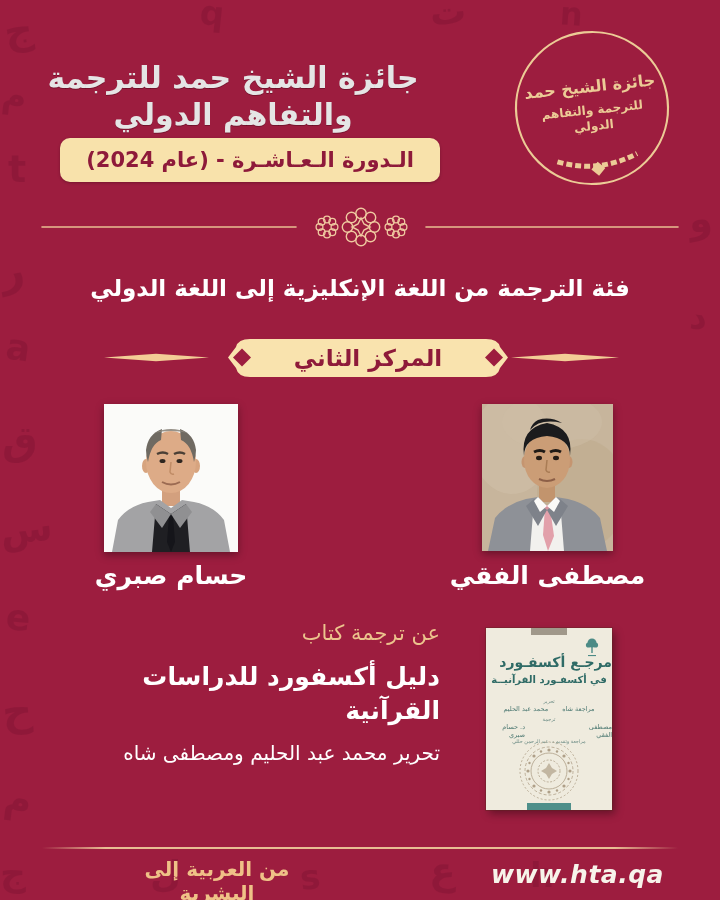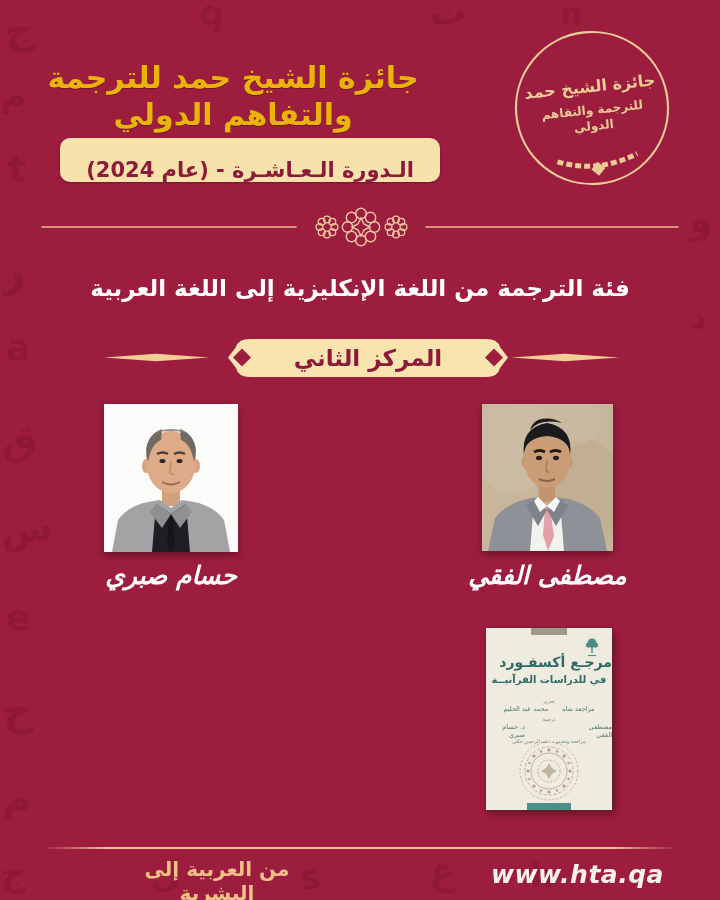--- a/index.html
+++ b/index.html
@@ -12,45 +12,45 @@
   }
   .abs{position:absolute;}
   .pattern-glyph{
     position:absolute;color:#6E0E2C;opacity:.28;font-weight:bold;
     pointer-events:none;line-height:1;user-select:none;
   }
   
   .main-title{
     left:42px;top:52px;width:382px;height:88px;
     display:flex;align-items:center;justify-content:center;text-align:center;
-    color:#eab308;font-weight:bold;font-size:30px;line-height:1.25;
+    color:#e5e5e5;font-weight:bold;font-size:30px;line-height:1.25;
     text-shadow:0 1px 0 rgba(60,5,20,.4);
   }
   
   .edition-box{
     left:60px;top:138px;width:380px;height:44px;background:#F8E2AB;
-    border-radius:10px;display:flex;align-items:flex-end;justify-content:center;
+    border-radius:10px;display:flex;align-items:center;justify-content:center;
     box-shadow:0 1px 3px rgba(0,0,0,.25);
   }
   .edition-box span{color:#8E1A3A;font-weight:bold;font-size:21px;}
   
   .category-text{
     left:0;top:272px;width:720px;text-align:center;color:#FFFFFF;
     font-weight:bold;font-size:23px;line-height:1.4;
   }
   
   .rank-text{
     left:246px;top:339px;width:244px;height:56px;line-height:38px;
     text-align:center;color:#8E1A3A;font-weight:bold;font-size:23px;
   }
   
   .photo{box-shadow:0 3px 8px rgba(0,0,0,.35);overflow:hidden;background:#fff;}
   .winner-name{
     top:556px;height:38px;display:flex;align-items:center;justify-content:center;
-    color:#FFFFFF;font-weight:bold;font-size:25px;font-style:italic;
+    color:#FFFFFF;font-weight:bold;font-size:25px;
   }
   
   .book-block{left:100px;top:618px;width:340px;text-align:right;direction:rtl;}
   .book-intro{color:#ECC48D;font-size:21px;line-height:30px;}
   .book-title{color:#FFFFFF;font-weight:bold;font-size:25px;line-height:34px;margin-top:12px;}
   .book-editors{color:#FFFFFF;font-size:20px;line-height:30px;margin-top:10px;}
   
   .book-cover{
     left:486px;top:628px;width:126px;height:182px;background:#EFEBDE;
     box-shadow:0 0 0 1px rgba(90,40,30,.35),3px 4px 8px rgba(0,0,0,.35);
@@ -157,21 +157,21 @@
       <circle cx="388.5" cy="22" r="3.4"></circle>
         <circle cx="403.5" cy="22" r="3.4"></circle>
       <circle cx="390.7" cy="16.7" r="3.4"></circle>
         <circle cx="401.3" cy="16.7" r="3.4"></circle>
       <circle cx="390.7" cy="27.3" r="3.4"></circle>
         <circle cx="401.3" cy="27.3" r="3.4"></circle>
     </g>
   </svg>
 
   <div class="abs category-text">
-    <span>فئة الترجمة من اللغة الإنكليزية إلى اللغة العربية</span>
+    <span>فئة الترجمة من اللغة الإنكليزية إلى اللغة الدولي</span>
   </div>
 
   <svg class="abs" style="left:0;top:330px;" width="720" height="56" viewBox="0 0 720 56">
     <polygon points="104,27.5 156,23.8 209,27.5 156,31.2" fill="#F3CD96"></polygon>
     <polygon points="511,27.5 565,23.8 619,27.5 565,31.2" fill="#F3CD96"></polygon>
     <path d="M 250 9 L 486 9 Q 498 9 500 17 L 508 27.5 L 500 38 Q 498 47 486 47 L 250 47 Q 238 47 236 38 L 228 27.5 L 236 17 Q 238 9 250 9 Z" fill="#F9E3AE"></path>
     <polygon points="242,18.5 251,27.5 242,36.5 233,27.5" fill="#9D1D3F"></polygon>
     <polygon points="494,18.5 503,27.5 494,36.5 485,27.5" fill="#9D1D3F"></polygon>
   </svg>
   <div class="abs rank-text">
@@ -231,33 +231,38 @@
     </svg>
   </div>
 
   <div class="abs winner-name" style="left:64px;width:214px;">
     <span>حسام صبري</span>
   </div>
   <div class="abs winner-name" style="left:440px;width:215px;">
     <span>مصطفى الفقي</span>
   </div>
 
+  <div class="abs book-block">
+    <div class="book-intro">عن ترجمة كتاب</div>
+    <div class="book-title">دليل أكسفورد للدراسات القرآنية</div>
+    <div class="book-editors">تحرير محمد عبد الحليم ومصطفى شاه</div>
+  </div>
 
   <div class="abs book-cover">
     <div class="abs cover-topbar"></div>
 
     <svg class="abs" style="right:12px;top:9px;" width="16" height="22" viewBox="0 0 16 22">
       <circle cx="8" cy="6" r="4.5" fill="#4C8B86"></circle>
       <circle cx="4.5" cy="8" r="2.6" fill="#4C8B86"></circle>
       <circle cx="11.5" cy="8" r="2.6" fill="#4C8B86"></circle>
       <rect x="7.3" y="9" width="1.4" height="7" fill="#4C8B86"></rect>
       <rect x="4" y="18" width="8" height="1.1" fill="#4C8B86"></rect>
     </svg>
     <div class="abs cover-title1">مرجـع أكسفـورد</div>
-    <div class="abs cover-title2">في للدراسات القرآنيــة</div>
+    <div class="abs cover-title2">في أكسفـورد القرآنيــة</div>
     <div class="abs cover-row-label" style="top:70px;">تحرير</div>
     <div class="abs cover-row" style="top:77px;">
       <span>محمد عبد الحليم</span>
       <span>مراجعة شاه</span>
     </div>
     <div class="abs cover-row-label" style="top:88px;">ترجمة</div>
     <div class="abs cover-row" style="top:95px;gap:48px;">
       <span>د. حسام صبري</span>
       <span>مصطفى الفقي</span>
     </div>

